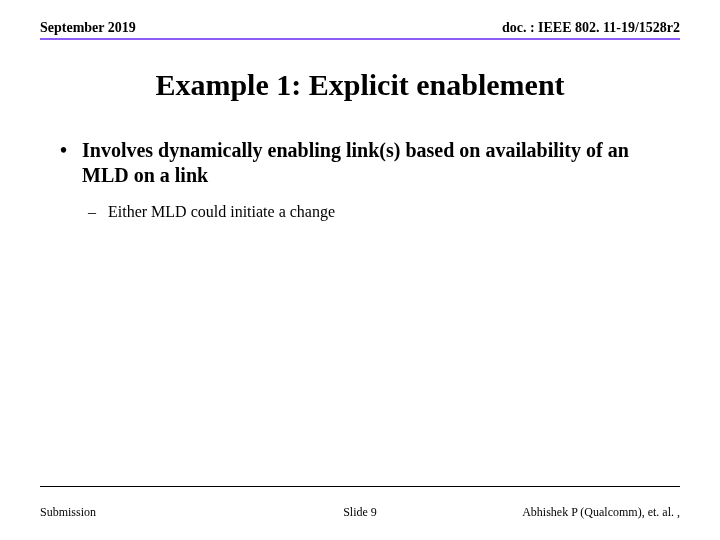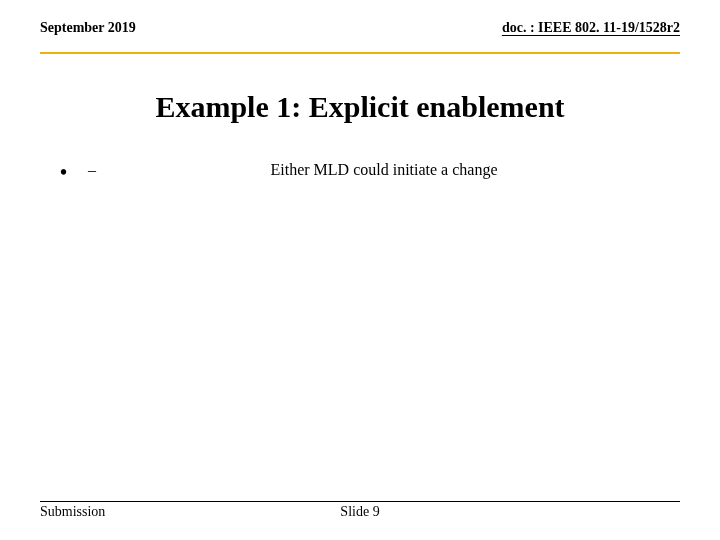--- a/index.html
+++ b/index.html
@@ -11,32 +11,31 @@
     color: #000;
     position: relative;
     padding: 20px 40px;
   }
   .header {
     display: flex;
     justify-content: space-between;
     align-items: flex-end;
     font-weight: bold;
     font-size: 14px;
-    border-bottom: 2px solid #eab308;
-    padding-bottom: 16px;
+    border-bottom: 2px solid #8b5cf6;
+    padding-bottom: 2px;
   }
   .doc-id {
-    text-decoration: underline;
     text-underline-offset: 3px;
   }
   .title {
     text-align: center;
     font-weight: bold;
     font-size: 30px;
-    margin-top: 36px;
+    margin-top: 28px;
     margin-bottom: 36px;
   }
   .content {
     font-size: 20px;
     font-weight: bold;
     padding: 0 20px;
   }
   .bullet {
     margin-bottom: 34px;
     padding-left: 22px;
@@ -45,62 +44,63 @@
   }
   .bullet::before {
     content: "•";
     position: absolute;
     left: 0;
     top: 0;
   }
   .sub-bullet {
     font-size: 16px;
     font-weight: normal;
-    margin-top: 6px;
+    margin-top: 14px;
     padding-left: 26px;
     position: relative;
-    text-align: center;
   }
   .sub-bullet::before {
     content: "–";
     position: absolute;
     left: 6px;
     top: 0;
   }
   .footer {
     position: absolute;
     left: 40px;
     right: 40px;
     bottom: 20px;
     border-top: 1.5px solid #000;
-    padding-top: 2px;
+    padding-top: 18px;
     display: flex;
     justify-content: space-between;
-    font-size: 14px;
+    font-size: 12px;
   }
   .footer-center {
     position: absolute;
     left: 50%;
     transform: translateX(-50%);
   }
 </style>
 </head>
 <body>
 
 <div class="header">
   <span>September 2019</span>
   <span class="doc-id">doc. : IEEE 802. 11-19/1528r2</span>
 </div>
 
 <div class="title">Example 1: Explicit enablement</div>
 
 <div class="content">
   <div class="bullet">
+    <span>Involves dynamically enabling link(s) based on availability of an MLD on a link</span>
     <div class="sub-bullet">
       <span>Either MLD could initiate a change</span>
     </div>
   </div>
 </div>
 
 <div class="footer">
   <span>Submission</span>
   <span class="footer-center">Slide 9</span>
+  <span>Abhishek P (Qualcomm), et. al. ,</span>
 </div>
 
 </body></html>

